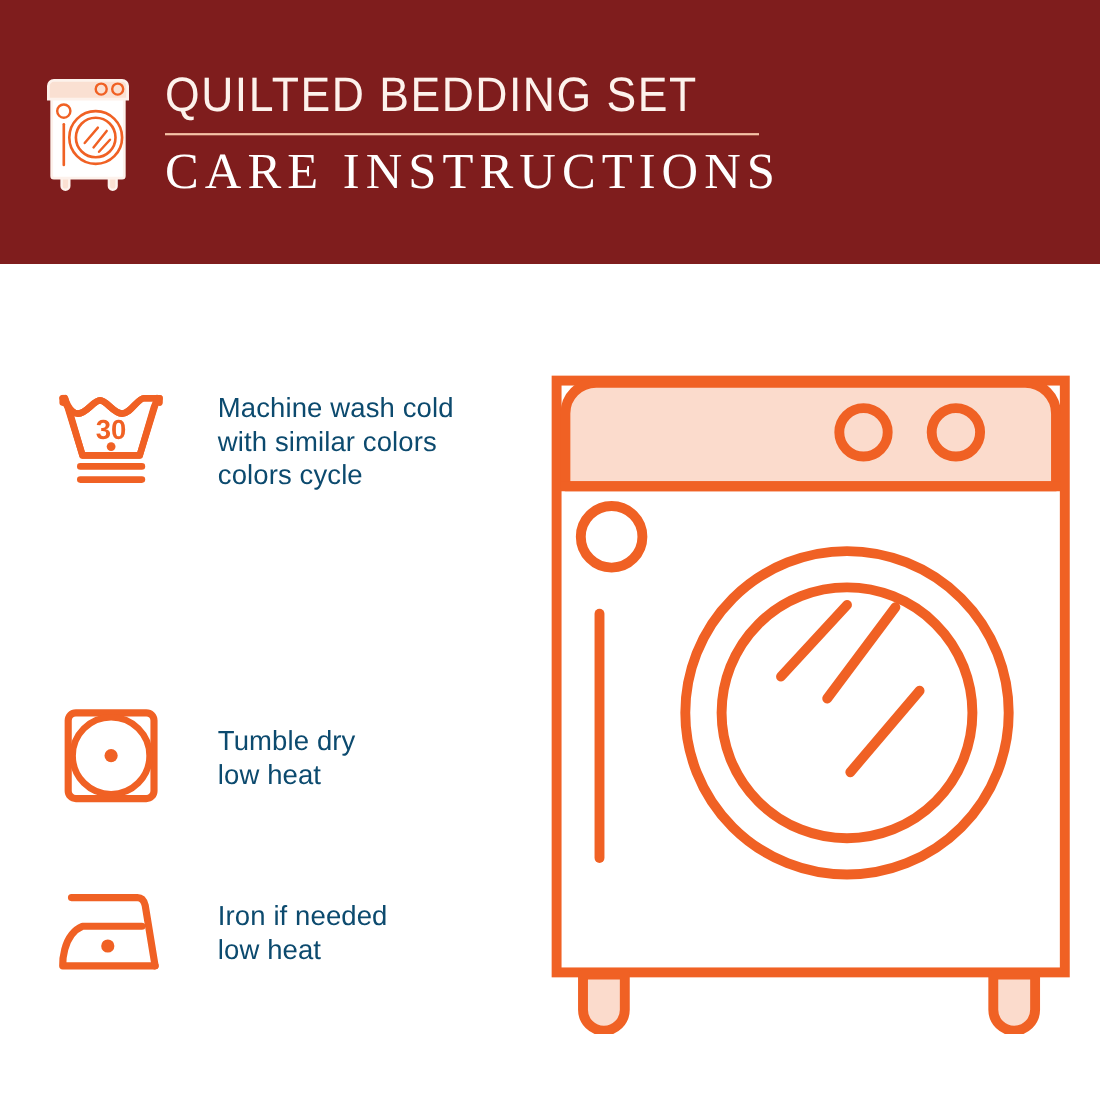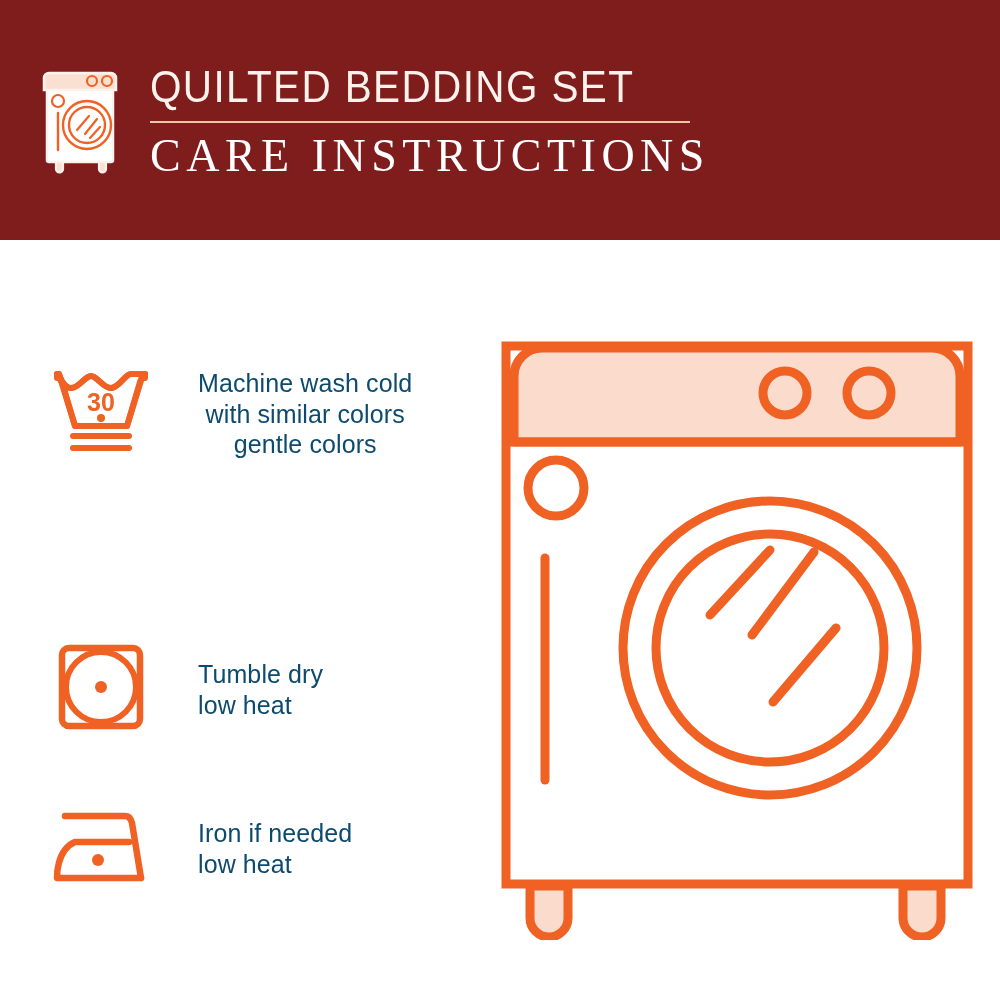--- a/index.html
+++ b/index.html
@@ -81,21 +81,21 @@
     width: 470px;
     height: 760px;
   }
   .care-row {
     position: absolute;
     left: 48px;
     display: flex;
     align-items: flex-start;
     width: 430px;
   }
-  .care-row-1 { top: 124px; text-align: center; }
+  .care-row-1 { top: 112px; }
   .care-row-2 { top: 252px; }
   .care-row-3 { top: 397px; }
   .care-row-4 { top: 556px; }
 
   .care-symbol {
     flex: 0 0 auto;
     width: 106px;
     height: 100px;
     display: flex;
     align-items: center;
@@ -174,21 +174,21 @@
           <path d="M8 8 L24 60 M92 8 L76 60 M24 60 L76 60" fill="none" stroke="#f06124" stroke-width="6" stroke-linejoin="round" stroke-linecap="round"></path>
           <text x="50" y="45" font-family="'Liberation Sans', sans-serif" font-size="25" font-weight="700" fill="#f06124" text-anchor="middle">30</text>
           <circle cx="50" cy="52" r="4" fill="#f06124"></circle>
           <rect x="19" y="67" width="62" height="6" rx="3" fill="#f06124"></rect>
           <rect x="19" y="79" width="62" height="6" rx="3" fill="#f06124"></rect>
         </svg>
       </div>
       <div class="care-text">
         <span class="care-text-line">Machine wash cold</span>
         <span class="care-text-line">with similar colors</span>
-        <span class="care-text-line">gentle colors</span>
+        <span class="care-text-line">colors cycle</span>
       </div>
     </div>
 
 
     <div class="care-row care-row-3">
       <div class="care-symbol">
         <svg width="100" height="96" viewBox="0 0 100 96">
           <rect x="11" y="9" width="78" height="78" rx="7" fill="none" stroke="#f06124" stroke-width="6.5"></rect>
           <circle cx="50" cy="48" r="35" fill="none" stroke="#f06124" stroke-width="6"></circle>
           <circle cx="50" cy="48" r="6" fill="#f06124"></circle>

